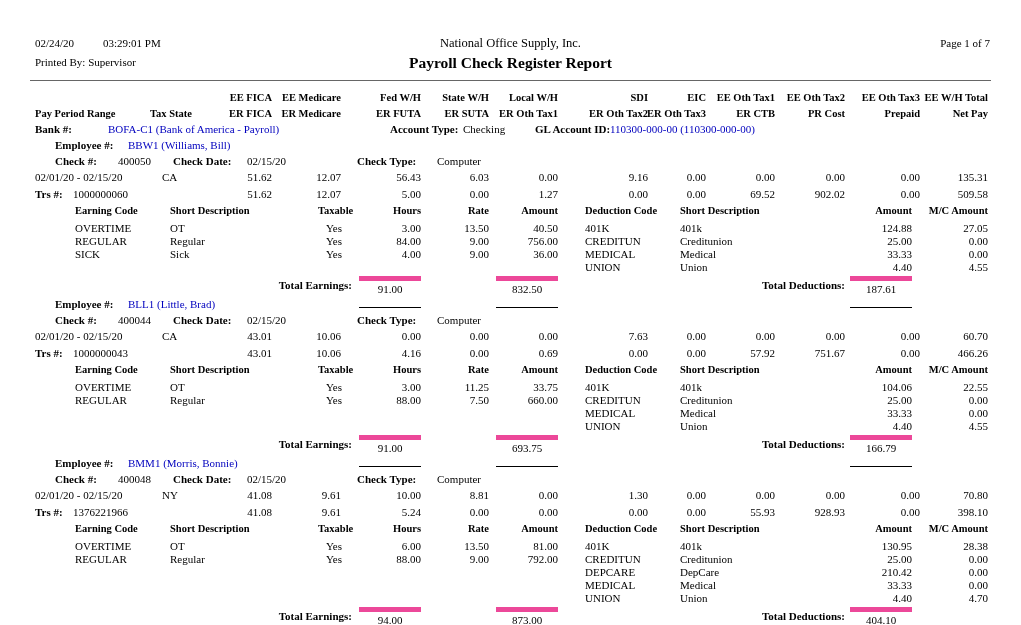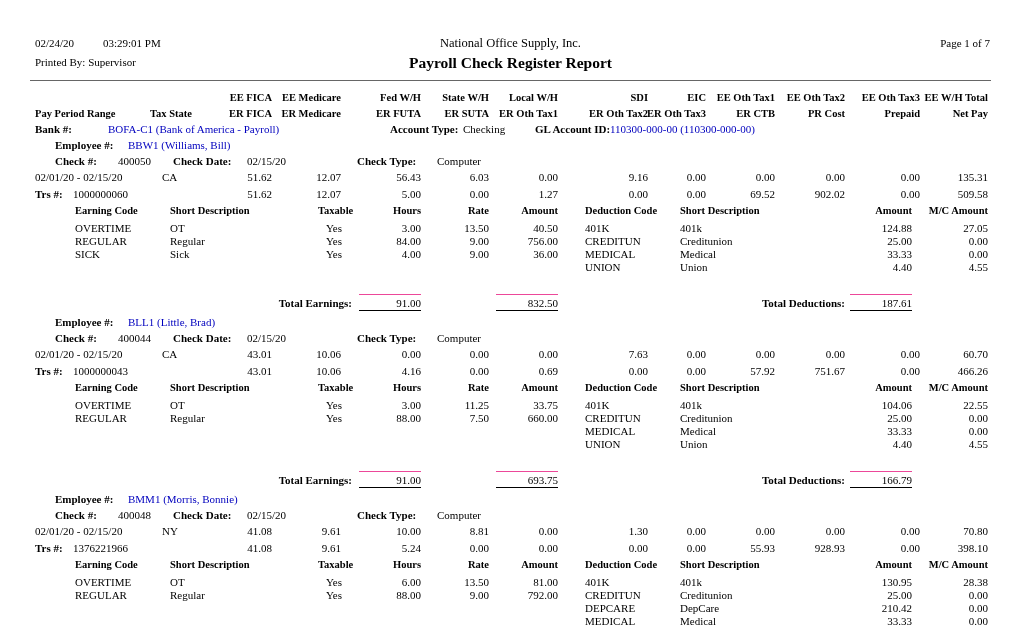--- a/index.html
+++ b/index.html
@@ -24,24 +24,24 @@
   .l118{left:118px}.l128{left:128px}.l150{left:150px}.l162{left:162px}.l170{left:170px}.l173{left:173px}
   .l247{left:247px}.l318{left:318px}.l326{left:326px}.l357{left:357px}.l390{left:390px}.l437{left:437px}
   .l463{left:463px}.l535{left:535px}.l585{left:585px}.l610{left:610px}.l680{left:680px}
   .pr{right:31px}
   .hrow1{margin-top:36px;height:17px}
   .hrow2{height:25px}
   .company{font-size:12.5px;font-weight:normal}
   .title{font-size:15.5px;font-weight:bold;top:3px}
   .pby{top:3px}
   .rule{height:1px;background:#666;margin:2px 30px 0 30px}
-  .mt2{margin-top:20px}.mt3{margin-top:3px}.mt4{margin-top:4px}.mt9{margin-top:9px}
+  .mt2{margin-top:2px}.mt3{margin-top:3px}.mt4{margin-top:4px}.mt9{margin-top:9px}
   .totrow{height:17px}
   .totrow .cell{top:3px}
-  .totn{top:0!important;width:62px;text-align:right;border-top:1px solid #ec4899;border-bottom:1px solid #000;padding:2px 0 1px 0;line-height:12px}
+  .totn{top:0!important;width:62px;text-align:center;border-top:5px solid #ec4899;border-bottom:1px solid #000;padding:2px 0 12px 0;line-height:12px}
   .te{right:669px;width:150px;text-align:right}
   .td{right:176px;width:170px;text-align:right}
 </style>
 </head>
 <body>
 
 <div class="row hrow1">
   <span class="cell l35">02/24/20</span>
   <span class="cell l103">03:29:01 PM</span>
   <span class="cell center company">National Office Supply, Inc.</span>

